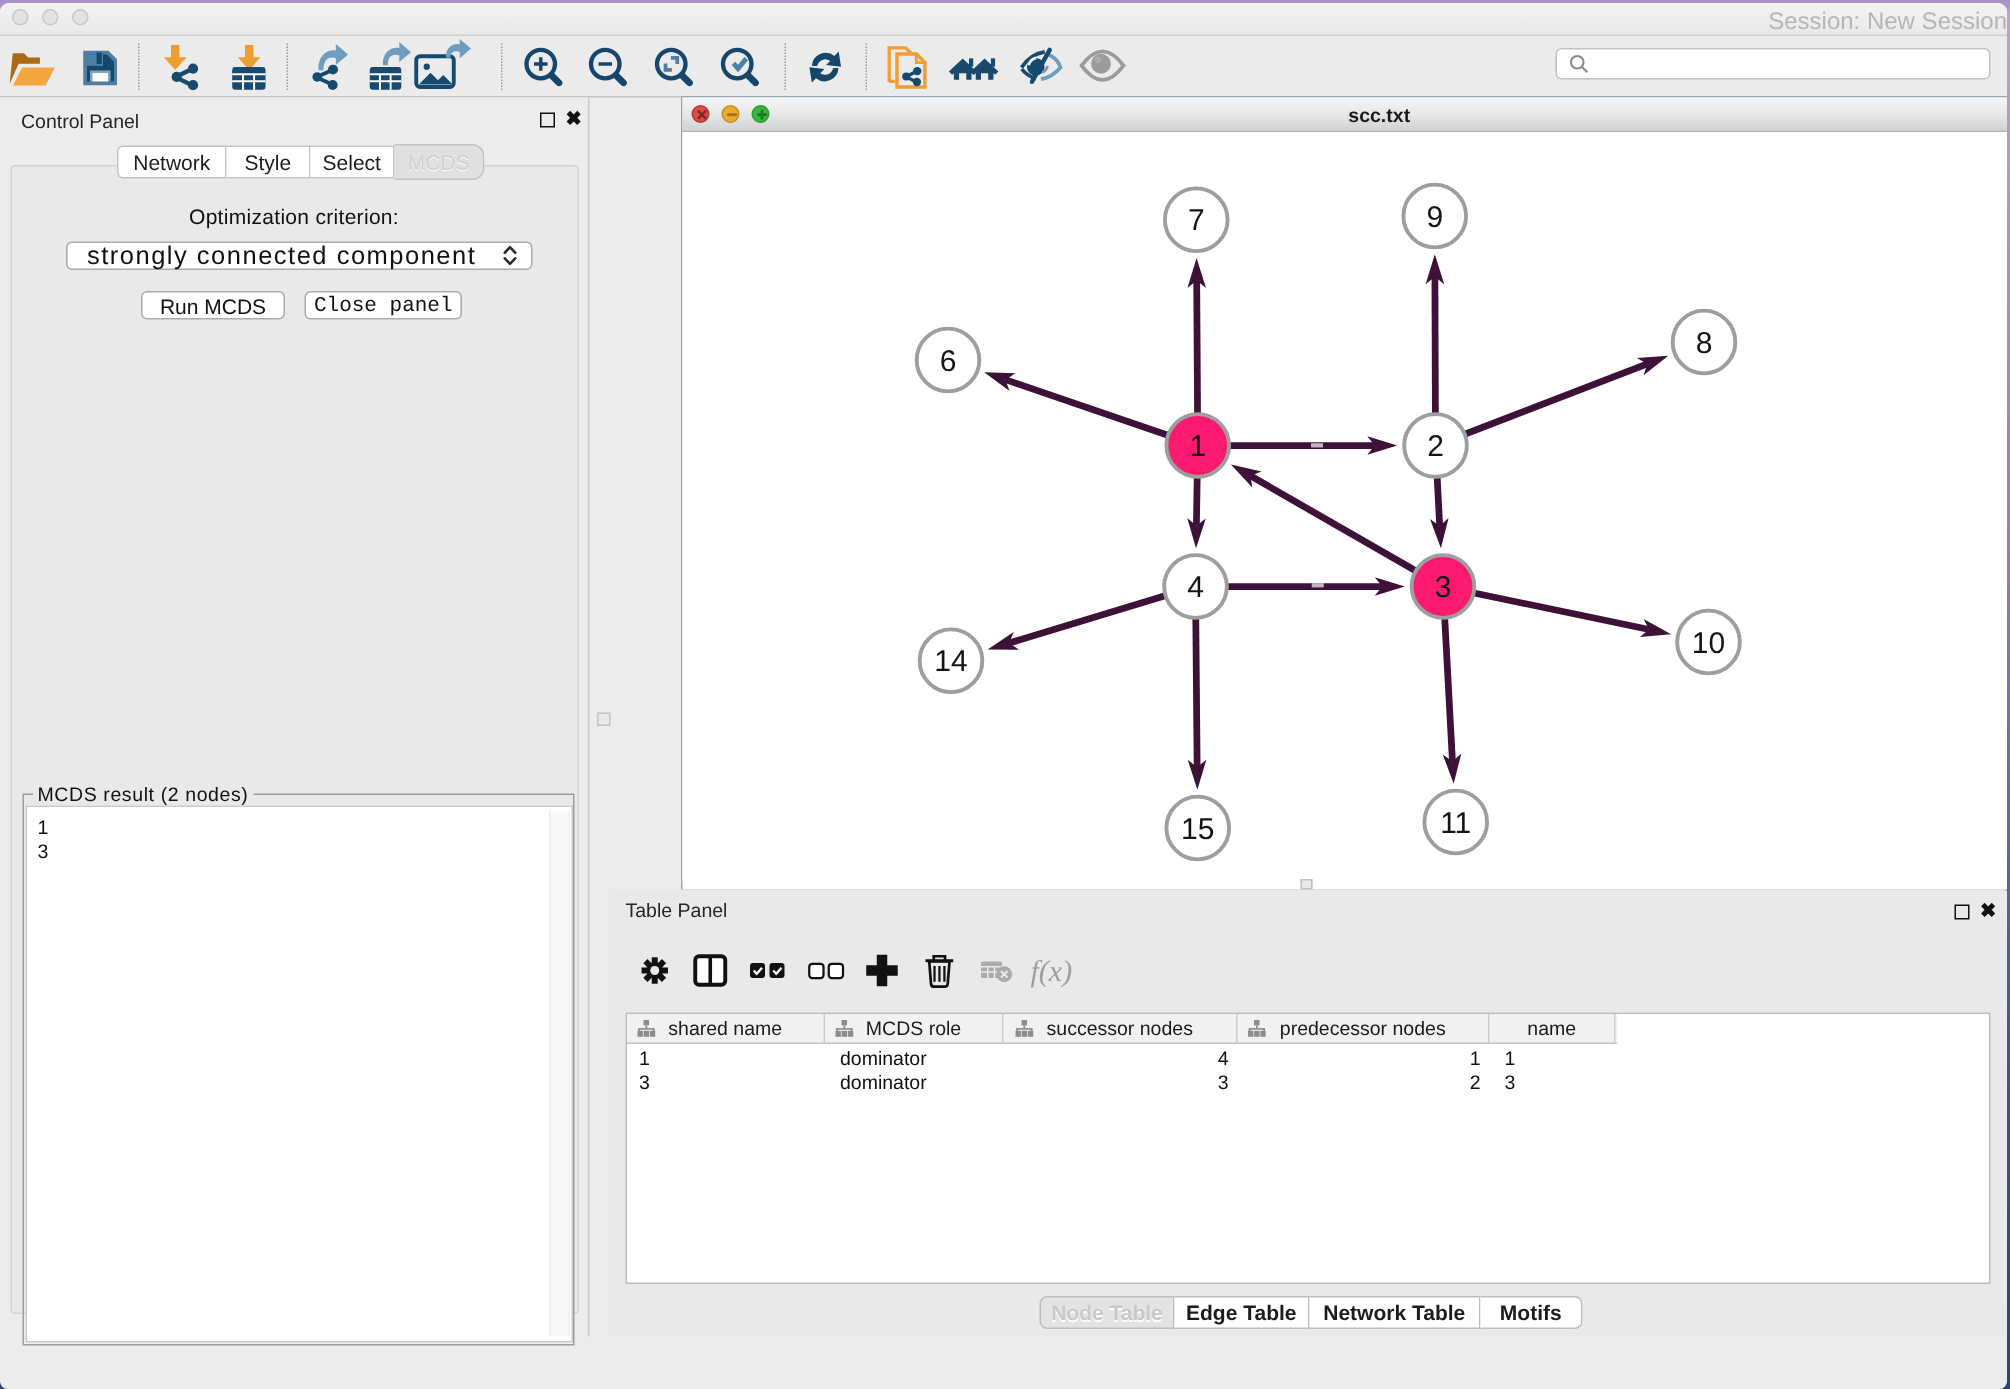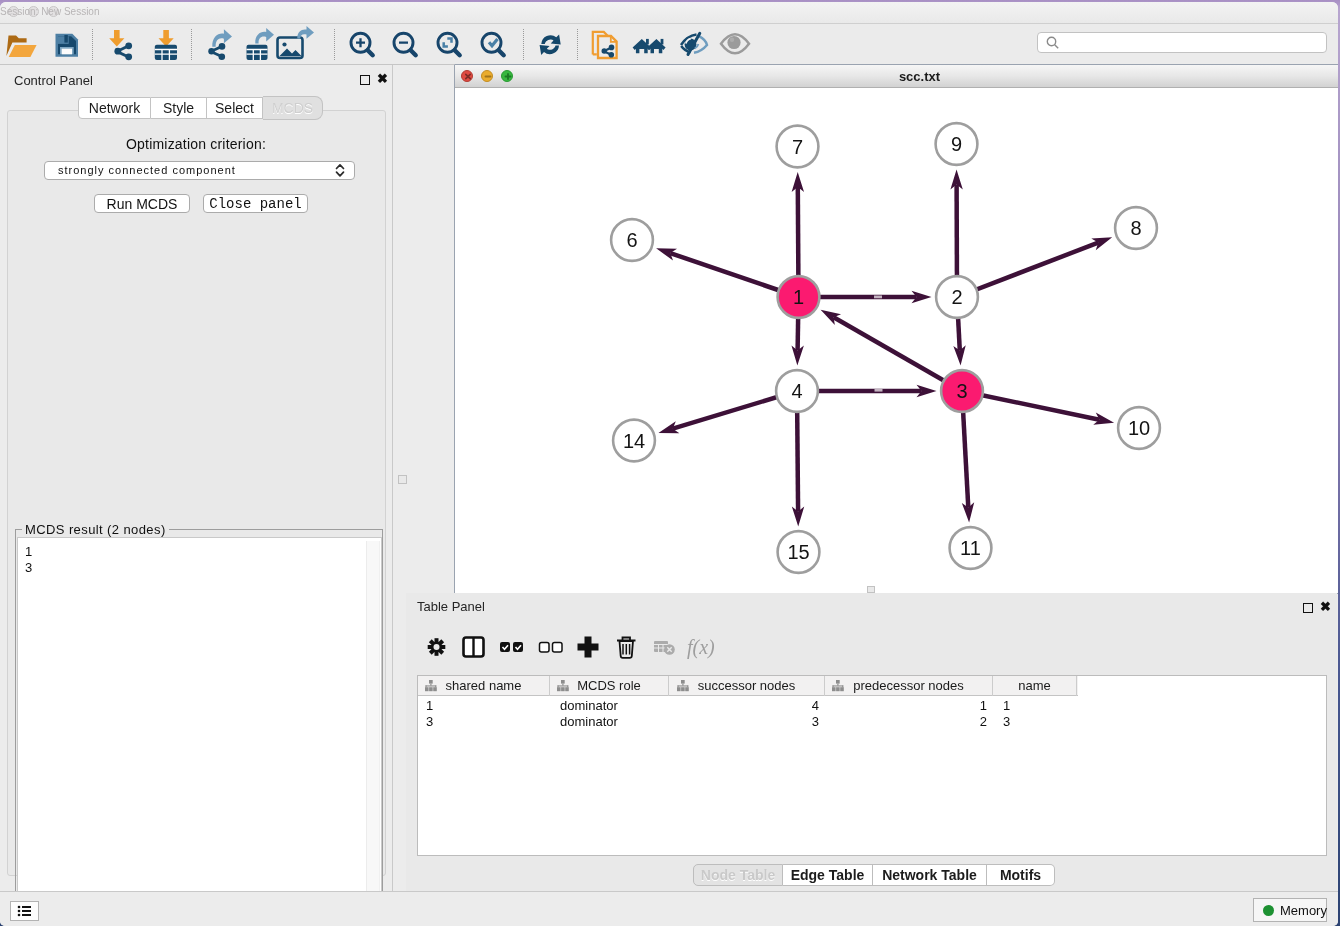--- a/index.html
+++ b/index.html
@@ -3,37 +3,37 @@
 <meta charset="utf-8">
 <style>
 * { margin:0; padding:0; box-sizing:border-box; }
 html,body { width:1340px; height:926px; overflow:hidden; }
 body { font-family:"Liberation Sans", sans-serif; background:linear-gradient(#a88fc4 0%, #b7a5cf 1%, #8f7fb4 40%, #45558e 75%, #2c4372 100%); }
 #win { position:absolute; left:0; top:2px; width:1338px; height:924px; background:#ececec; border-radius:6px 6px 5px 5px; overflow:hidden; }
 .abs { position:absolute; }
 
 #titlebar { position:absolute; left:0; top:0; width:100%; height:22px; background:linear-gradient(#f3f3f3,#e9e9e9); border-bottom:1px solid #cfcfcf; }
 .tl { position:absolute; top:4px; width:11px; height:11px; border-radius:50%; background:#e3e1e2; border:1px solid #c8c6c7; }
-#title { position:absolute; width:100%; top:4px; text-align:left; font-size:10px; color:#b8b5b6; }
+#title { position:absolute; width:100%; top:4px; text-align:right; font-size:16px; color:#b8b5b6; }
 
 #toolbar { position:absolute; left:0; top:22px; width:100%; height:41px; background:#ebebeb; border-bottom:1px solid #c6c6c6; }
 .sep { position:absolute; top:5px; height:31px; width:1px; border-left:1px dotted #9a9a9a; }
 #search { position:absolute; left:1037px; top:8px; width:290px; height:21px; background:#fff; border:1px solid #c2c2c2; border-radius:4px; }
 
 #cpanel { position:absolute; left:0; top:63px; width:393px; height:826px; background:#ececec; border-right:1px solid #c9c9c9; }
 #cpanel h1 { position:absolute; left:14px; top:8px; font-size:13px; font-weight:400; color:#262626; }
 .wicon { position:absolute; top:10px; width:10px; height:10px; border:1.5px solid #111; }
 .xicon { position:absolute; top:6px; font-size:13px; font-weight:700; color:#111; }
 #cpbody { position:absolute; left:7px; top:45px; width:379px; height:766px; background:#e9e9e9; border:1px solid #d2d2d2; border-radius:3px; }
 #tabs { position:absolute; left:78px; top:32px; height:22px; display:flex; z-index:5; }
 #tabs .tab { height:22px; line-height:21px; text-align:center; background:#fff; border:1px solid #c3c3c3; border-left:none; font-size:14px; font-weight:400; color:#1c1c1c; }
 #tabs .tab:first-child { border-left:1px solid #c3c3c3; border-radius:4px 0 0 4px; }
 #tabs .tab.sel { background:#e0e0e0; color:#cfcfcf; text-shadow:0 1px 0 #fff; border-radius:0 8px 8px 0; margin-top:-1px; height:24px; line-height:23px;text-align:center; }
 #optlabel { position:absolute; width:100%; top:71px; text-align:center; font-size:14px; letter-spacing:0.2px; color:#111; }
-#combo { position:absolute; left:44px; top:96px; width:311px; height:19px; background:#fff; border:1px solid #ababab; border-radius:4px; font-size:11px; letter-spacing:1px; color:#111; line-height:17px; padding-left:13px; }
+#combo { position:absolute; left:44px; top:96px; width:311px; height:19px; background:#fff; border:1px solid #ababab; border-radius:4px; font-size:17px; letter-spacing:1px; color:#111; line-height:17px; padding-left:13px; }
 .btn { position:absolute; top:129px; height:19px; background:#fff; border:1px solid #ababab; border-radius:4px; font-size:14px; color:#111; text-align:center; line-height:18px; }
 #fieldset { position:absolute; left:15px; top:436px; width:368px; height:368px; border:1px solid #9d9d9d;margin-top:28px; }
 #legend { position:absolute; left:6px; top:-8px; background:#e9e9e9; padding:0 3px; font-size:13px; letter-spacing:0.4px; color:#111; }
 #resultbox { position:absolute; left:1px; top:7px; width:365px; height:358px; background:#fff; border:1px solid #c9c9c9; }
 #resultbox .scroll { position:absolute; right:1px; top:3px; width:14px; height:350px; background:#f8f8f8; border-left:1px solid #ececec; border-right:1px solid #f0f0f0; }
 #resultbox pre { font-family:"Liberation Sans",sans-serif; font-size:13px; color:#111; padding:6px 0 0 7px; line-height:16px; }
 
 #netwin { position:absolute; left:406px; top:62px; width:931px; height:530px; background:#fff; border:1px solid #9aa3b0; border-radius:1px;margin-left:48px; }
 #nettitle { position:absolute; left:0; top:0; width:100%; height:23px; background:linear-gradient(#f6f6f6 0%,#e7e7e7 50%,#d2d2d2 100%); border-bottom:1px solid #b0b0b0; }
 #nettitle span { position:absolute; width:100%; top:4px; text-align:center; font-size:13px; font-weight:700; color:#1a1a1a; }
@@ -418,31 +418,13 @@
     </div>
     <div id="btabs">
       <div class="tab sel" style="width:90px;">Node Table</div>
       <div class="tab" style="width:90px;">Edge Table</div>
       <div class="tab" style="width:114px;">Network Table</div>
       <div class="tab" style="width:68px;">Motifs</div>
     </div>
   </div>
   <div class="abs" style="left:398px;top:473px;width:9px;height:9px;background:#e9e9e9;border:1px solid #c2c2c2;"></div>
   <div class="abs" style="left:867px;top:584px;width:8px;height:7px;background:#e9e9e9;border:1px solid #c2c2c2;"></div>
-  <div id="status">
-    <div id="listbtn">
-      <svg width="27" height="18" viewBox="0 0 27 18">
-        <g fill="#111">
-            <circle cx="8" cy="5" r="1.3"></circle>
-            <circle cx="8" cy="9" r="1.3"></circle>
-            <circle cx="8" cy="13" r="1.3"></circle>
-        <rect x="11" y="4" width="9" height="2"></rect>
-            <rect x="11" y="8" width="9" height="2"></rect>
-            <rect x="11" y="12" width="9" height="2"></rect>
-          </g>
-      </svg>
-    </div>
-    <div id="membtn">
-        <div class="dot"></div>
-        <span>Memory</span>
-      </div>
-  </div>
 </div>
 
 </body></html>

